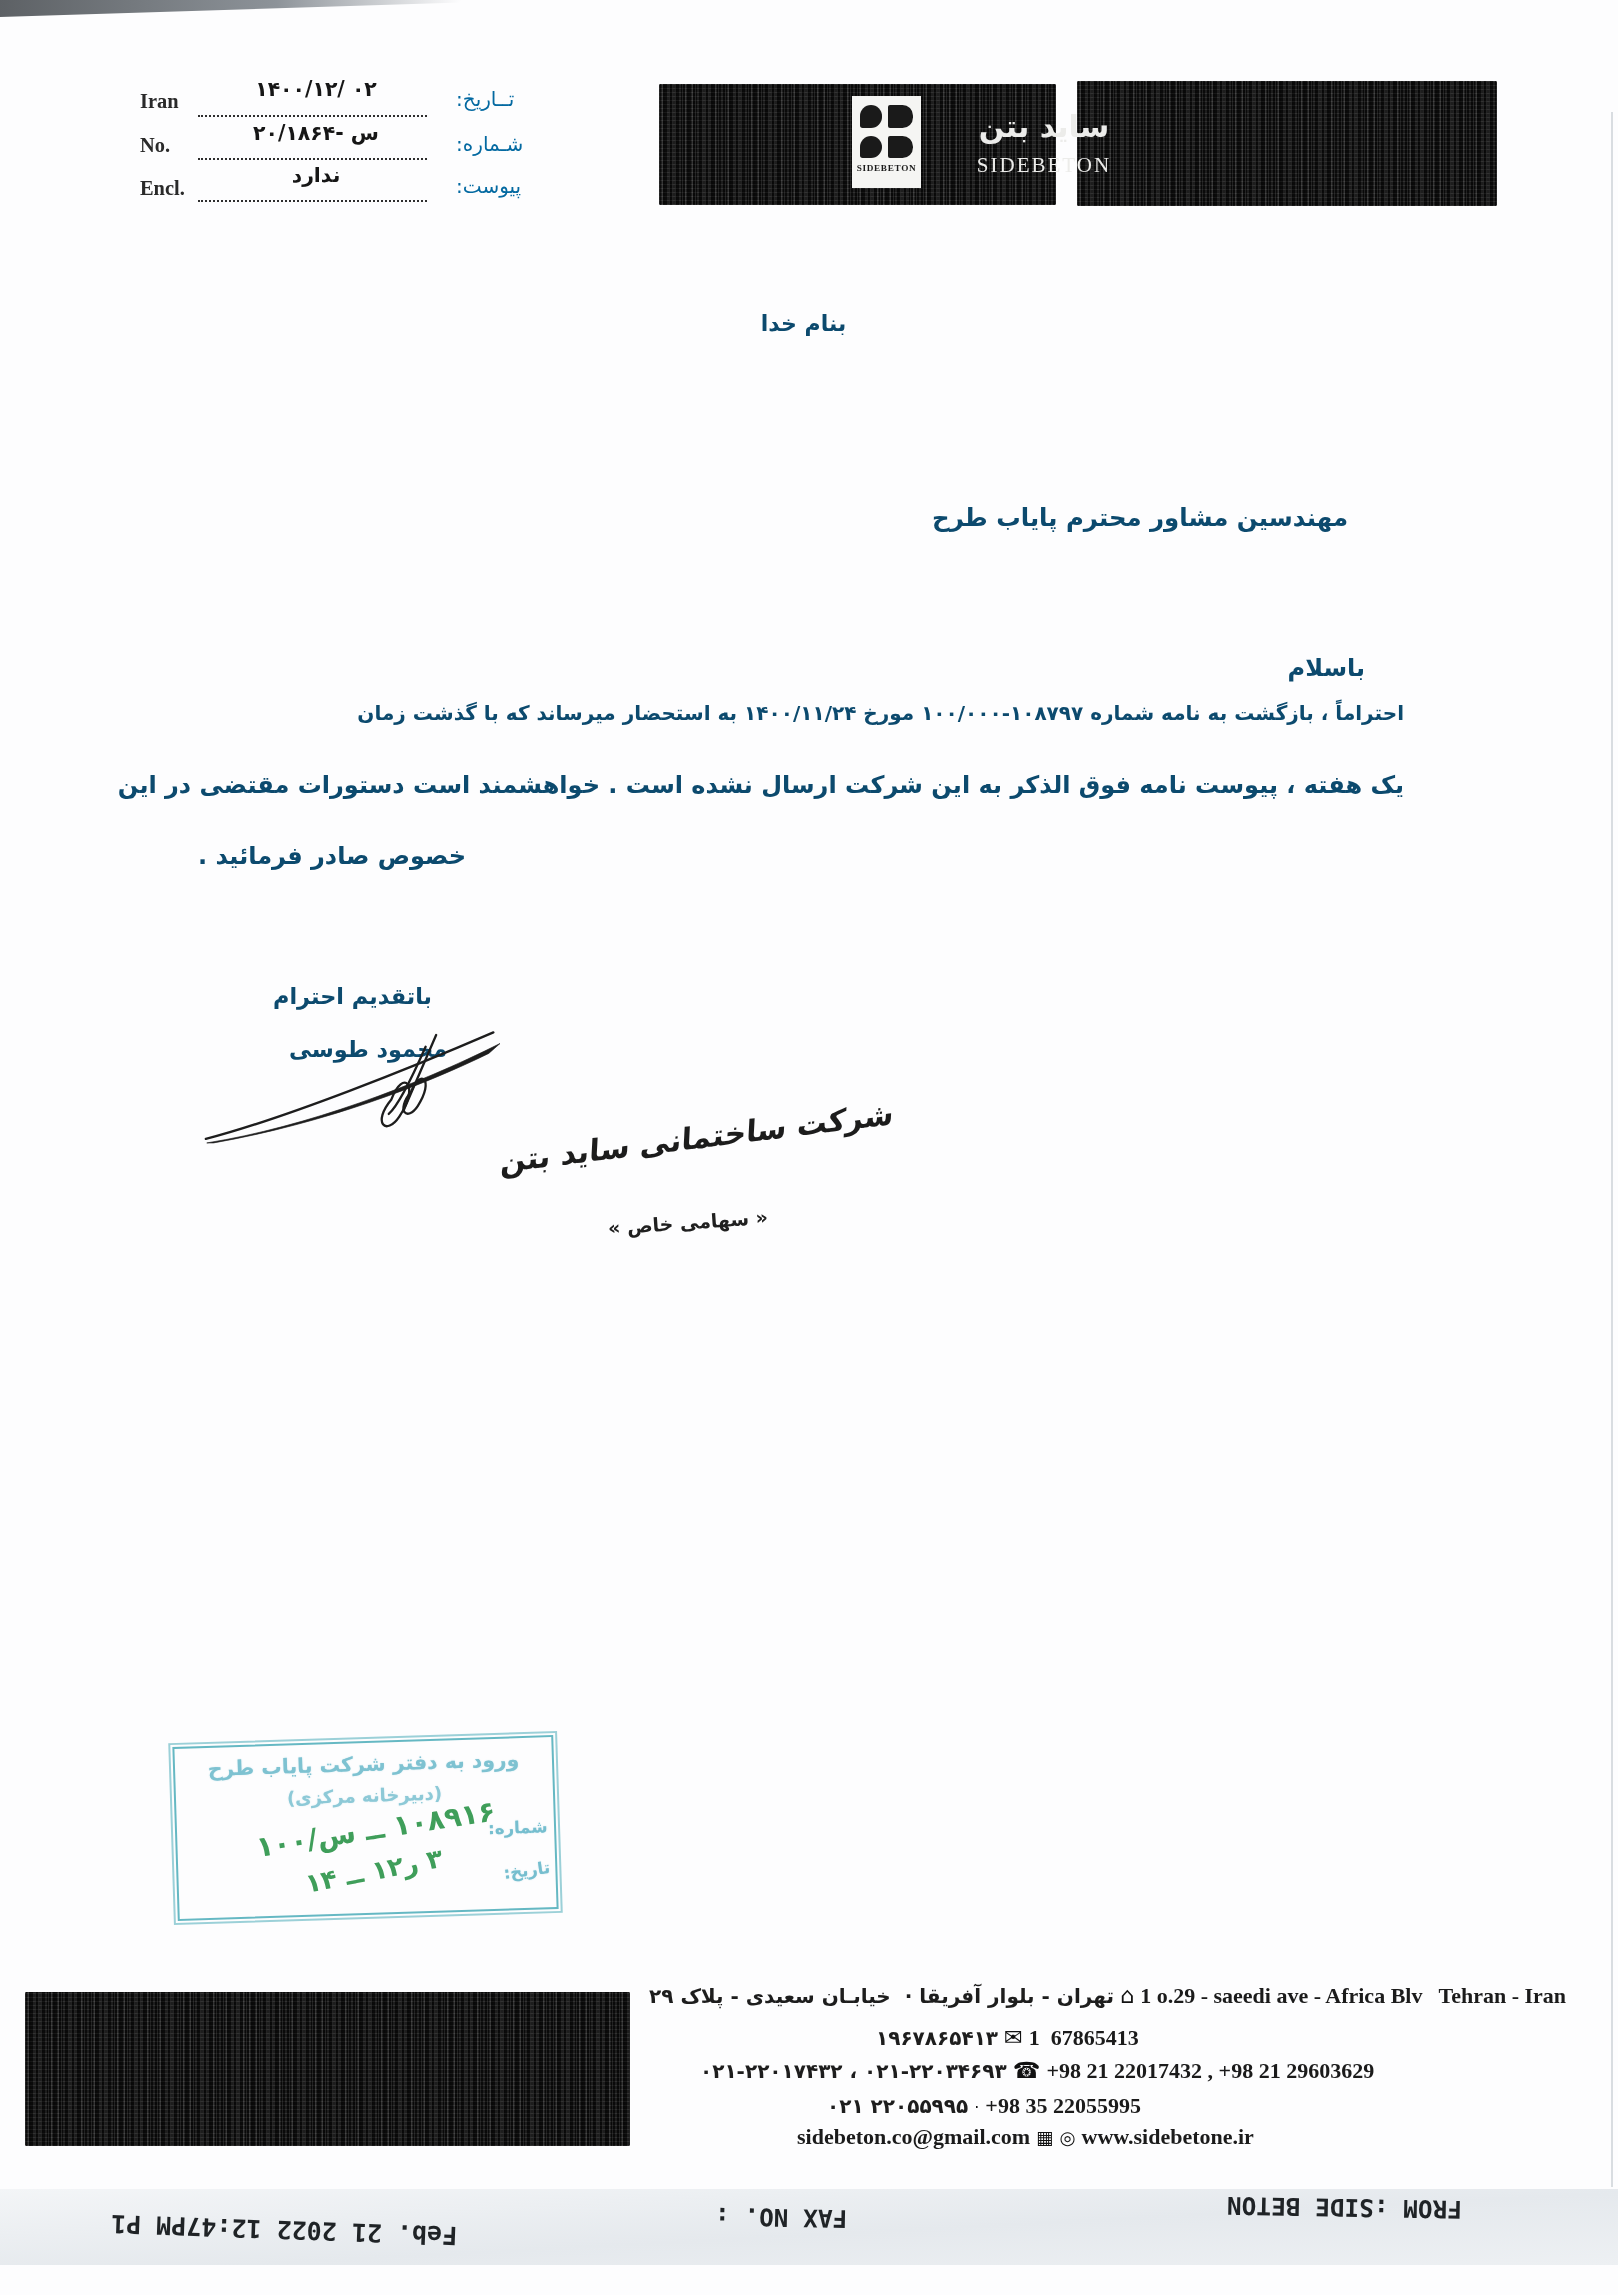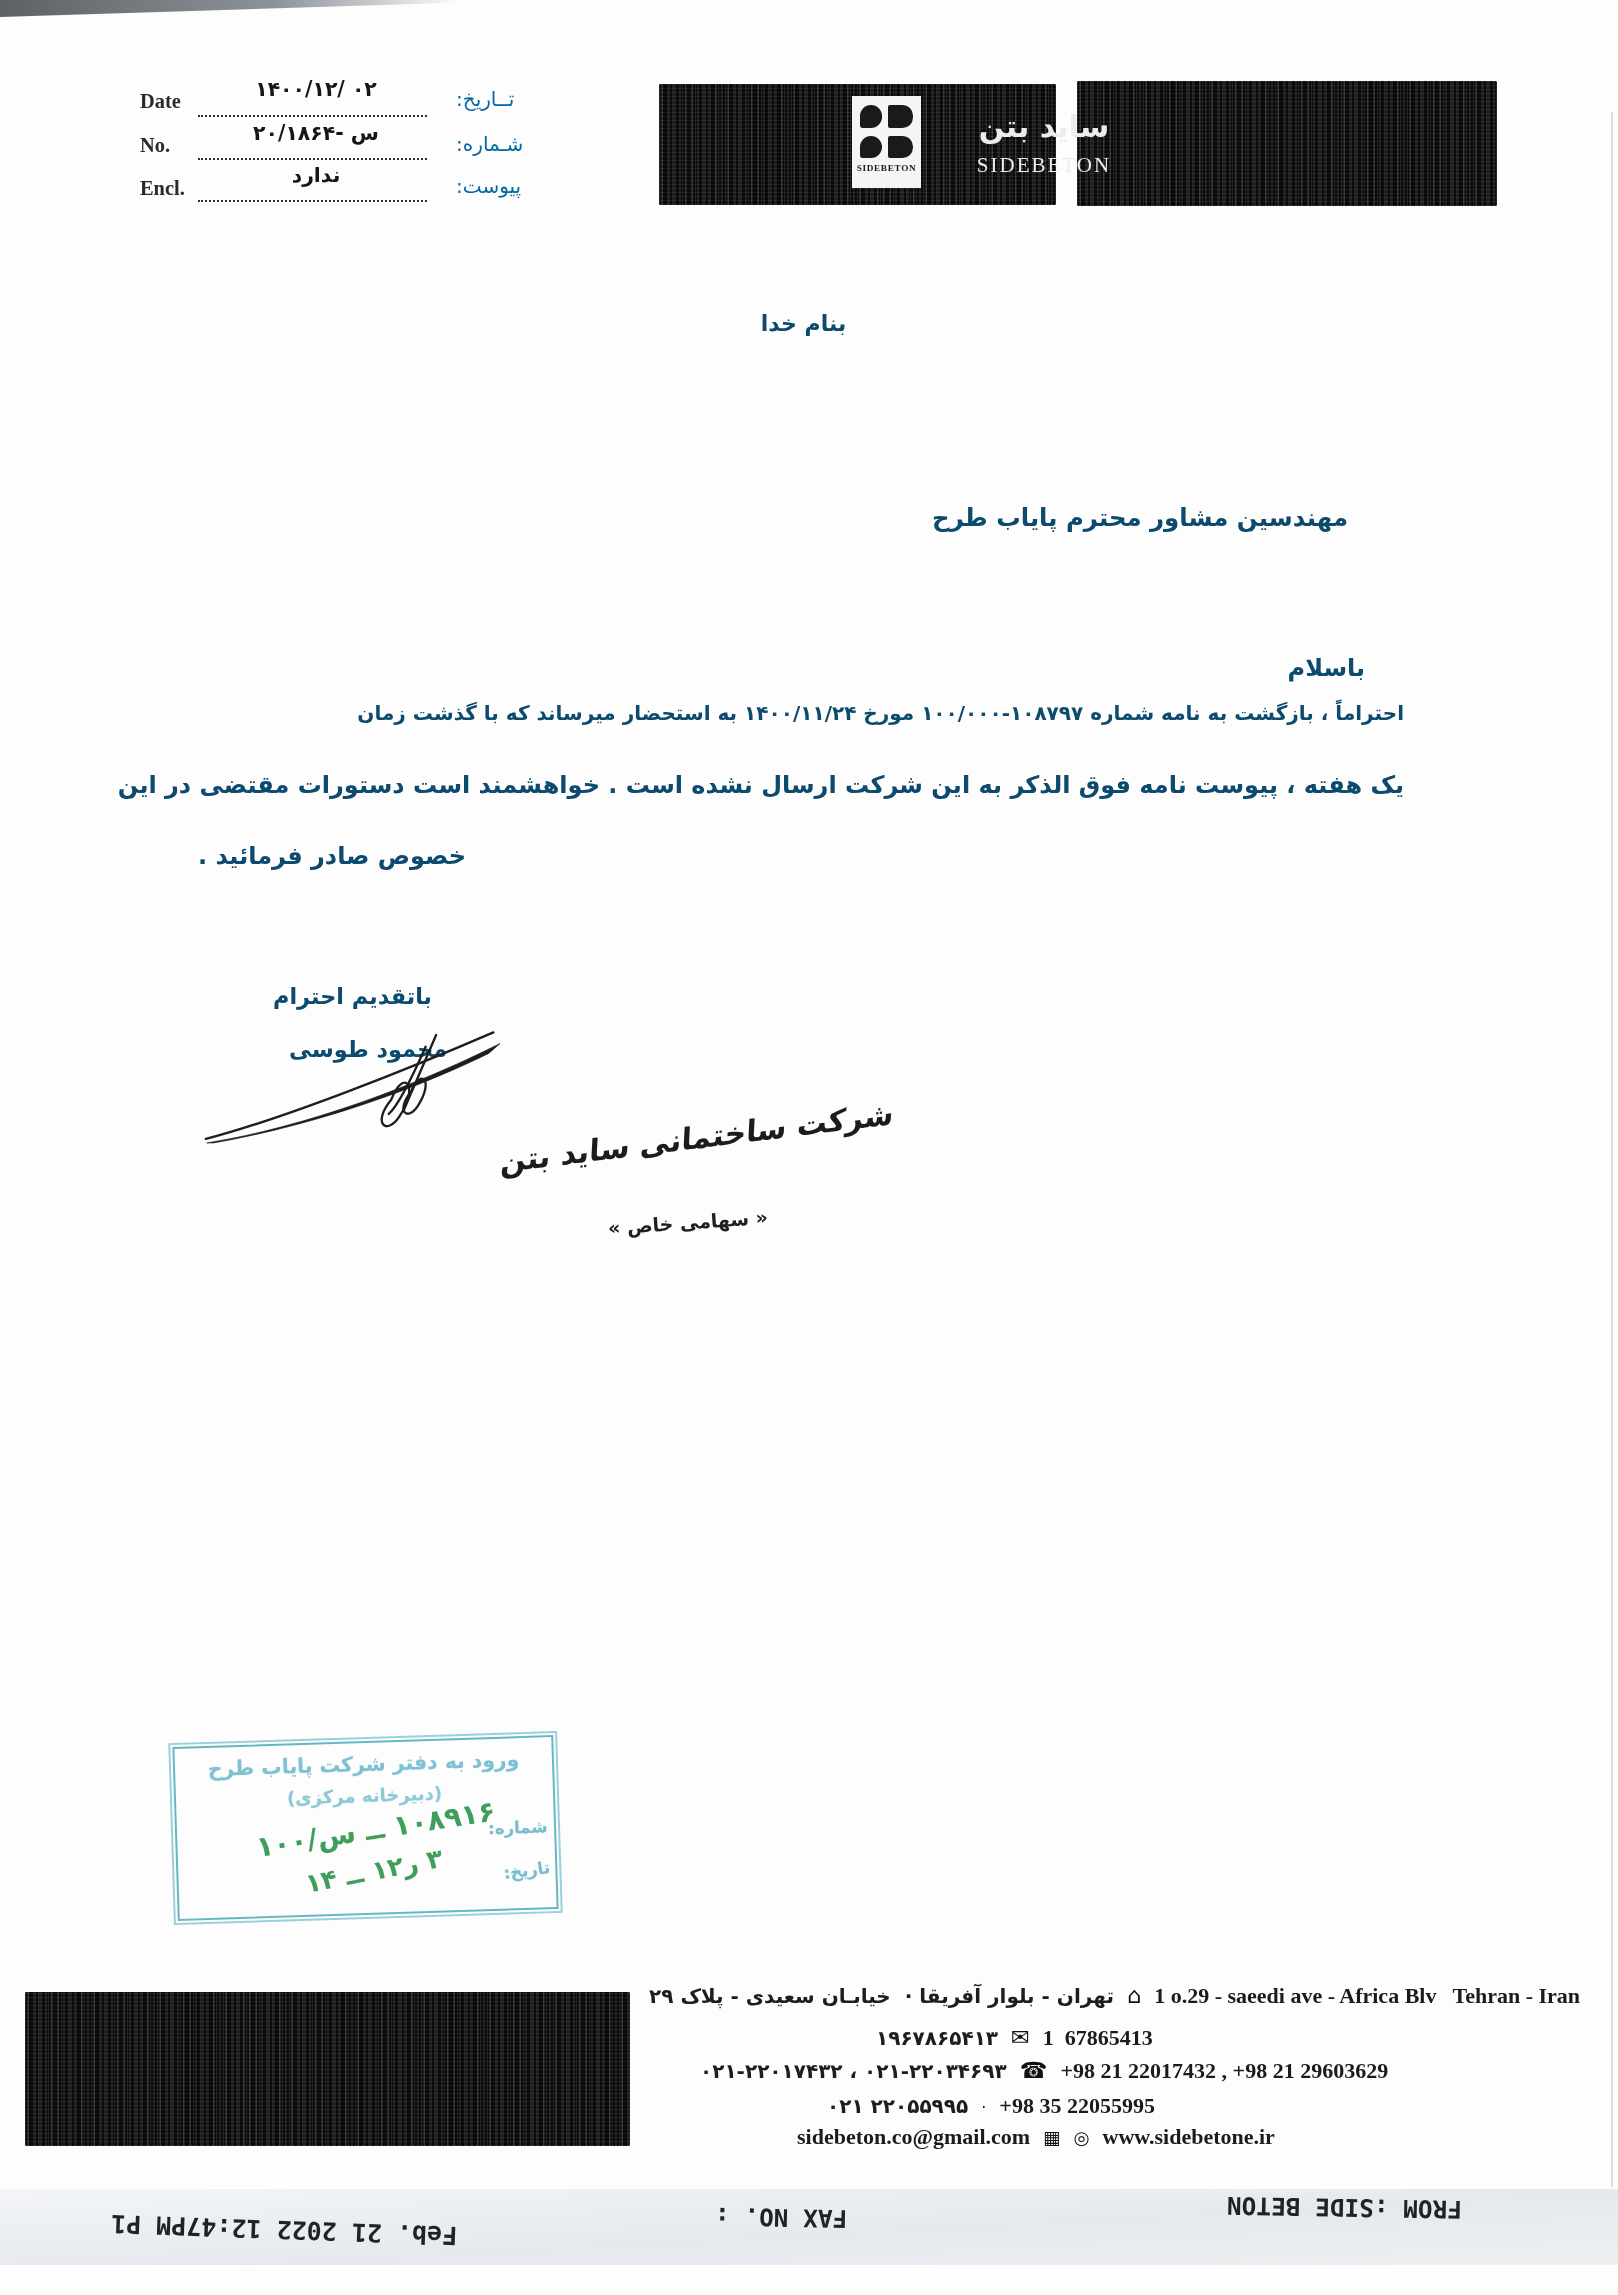--- a/index.html
+++ b/index.html
@@ -22,21 +22,21 @@
   .ref-val{font-size:20.4px;font-weight:bold;color:#161616;text-align:center;}
   .ref-fa{font-size:20px;font-weight:normal;color:#0369a1;}
   
   .line{white-space:nowrap;font-weight:bold;color:#0c4a6e;}
   
   #stamp{border:2.6px solid rgba(74,172,184,0.85);outline:2px solid rgba(74,172,184,0.55);outline-offset:2.6px;
          transform:rotate(-1.8deg);}
   .stamp-txt{color:#68b8ca;text-shadow:0 0 1.3px rgba(104,184,202,0.5);font-weight:bold;}
   .pen{color:#3f9e5a;font-weight:bold;}
   
-  .foot-row{display:flex;align-items:baseline;gap:13px;white-space:pre;}
+  .foot-row{display:flex;align-items:baseline;gap:6px;white-space:pre;}
   .foot-fa{font-size:20px;font-weight:bold;color:#1d1d1d;}
   .foot-en{font-family:"Liberation Serif","DejaVu Serif",serif;font-size:22px;font-weight:bold;color:#1b1b1b;}
   .foot-ic{font-size:22.4px;color:#111;}
   
   #faxband{background:linear-gradient(177deg,#f3f5f7 0%,#e5e9ed 55%,#edf0f3 100%);}
   .faxtxt{font-family:"DejaVu Sans Mono",monospace;font-weight:bold;color:#1f2326;white-space:nowrap;}
   
   #sbsq{background:#f5f5f3;display:flex;flex-direction:column;align-items:center;justify-content:flex-start;}
   .sbgrid{display:grid;grid-template-columns:22.4px 25px;grid-template-rows:22.4px 22.4px;gap:8px 6.6px;margin-top:9.2px;}
   .blob{background:#1a1a1a;}
@@ -50,21 +50,21 @@
 <div id="page">
 
   <div class="abs" style="left:0;top:0;width:461px;height:17px;
               background:linear-gradient(to right,#5d6165,#8d9399 60%,rgba(160,165,170,0));
               clip-path:polygon(0 0,100% 0,100% 14%,0 100%);"></div>
 
   <div class="abs" style="left:1611px;top:112px;width:2px;height:2075px;background:#d9dde1;"></div>
 
   <div>
 
-    <span class="abs ref-en" style="left:140px;top:90px;">Date</span>
+    <span class="abs ref-en" style="left:140px;top:90px;">Iran</span>
     <span class="abs ref-val ltr" style="left:224px;top:77px;width:184px;">۱۴۰۰/۱۲/ ۰۲</span>
     <div class="abs ref-dots" style="left:198px;top:98px;width:229px;height:17px;"></div>
     <span class="abs ref-fa rtl" style="left:456px;top:87px;width:76px;text-align:left;">تــاریخ:</span>
 
     <span class="abs ref-en" style="left:140px;top:134px;">No.</span>
     <span class="abs ref-val ltr" style="left:224px;top:121px;width:184px;">س -۲۰/۱۸۶۴</span>
     <div class="abs ref-dots" style="left:198px;top:141px;width:229px;height:17px;"></div>
     <span class="abs ref-fa rtl" style="left:456px;top:132px;width:76px;text-align:left;">شـماره:</span>
 
     <span class="abs ref-en" style="left:140px;top:177px;">Encl.</span>

